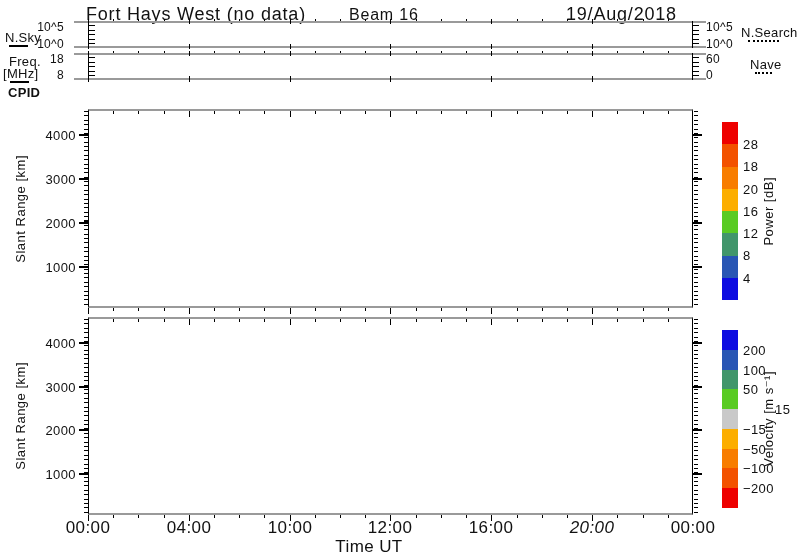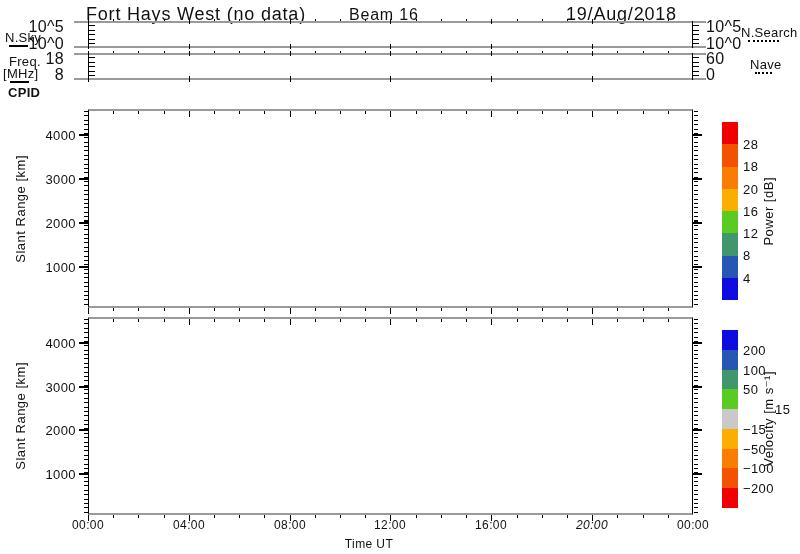--- a/index.html
+++ b/index.html
@@ -15,22 +15,22 @@
     border-left:1px solid #000;border-right:1px solid #000;
   }
   
   .xmin{position:absolute;background:repeating-linear-gradient(to right,#000 0 1px,transparent 1px 25.208px);}
   .xmaj{position:absolute;background:repeating-linear-gradient(to right,#000 0 1px,transparent 1px 100.833px);}
   .ymin{position:absolute;background:repeating-linear-gradient(to bottom,#000 0 1px,transparent 1px 4.38px);}
   .logt{position:absolute;background:repeating-linear-gradient(to bottom,#000 0 1px,transparent 1px 4.6px);}
   .ymaj{position:absolute;height:2px;background:#000;}
   
   .ticklab{position:absolute;font-size:13px;letter-spacing:.4px;transform:translateY(-50%);white-space:nowrap;}
-  .xlab{position:absolute;font-size:12px;letter-spacing:.4px;transform:translateX(-50%);white-space:nowrap;}
-  .small-lab{position:absolute;font-size:16px;letter-spacing:.3px;transform:translateY(-50%);white-space:nowrap;}
+  .xlab{position:absolute;font-size:17px;letter-spacing:.4px;transform:translateX(-50%);white-space:nowrap;}
+  .small-lab{position:absolute;font-size:12px;letter-spacing:.3px;transform:translateY(-50%);white-space:nowrap;}
   .legend{position:absolute;font-size:13px;letter-spacing:.3px;white-space:nowrap;}
   .solid-key{position:absolute;height:2px;background:#000;}
   .dot-key{position:absolute;border-bottom:2px dotted #000;}
   .vwrap{position:absolute;display:flex;align-items:center;justify-content:center;}
   .vtext{writing-mode:vertical-rl;transform:rotate(180deg);font-size:13px;letter-spacing:.5px;white-space:nowrap;}
   .title{position:absolute;font-size:18px;letter-spacing:.8px;white-space:nowrap;}
   .cbar{position:absolute;display:flex;flex-direction:column;}
   .cbar div{flex:1 1 auto;}
 </style>
 </head>
@@ -172,20 +172,20 @@
   <div class="ticklab" style="left:743px;top:429px;">−15</div>
   <div class="ticklab" style="left:743px;top:449px;">−50</div>
   <div class="ticklab" style="left:743px;top:468px;">−100</div>
   <div class="ticklab" style="left:743px;top:488px;">−200</div>
   <div class="vwrap" style="left:757px;top:330px;width:22px;height:178px;">
     <span class="vtext">Velocity [m s⁻¹]</span>
   </div>
 
   <div class="xlab" style="left:88px;top:518px;">00:00</div>
   <div class="xlab" style="left:189px;top:518px;">04:00</div>
-  <div class="xlab" style="left:290px;top:518px;">08:00</div>
+  <div class="xlab" style="left:290px;top:518px;">10:00</div>
   <div class="xlab" style="left:390px;top:518px;">12:00</div>
   <div class="xlab" style="left:491px;top:518px;">16:00</div>
   <div class="xlab" style="left:592px;top:518px;font-style:italic;">20:00</div>
   <div class="xlab" style="left:693px;top:518px;">00:00</div>
   <div class="xlab" style="left:369px;top:537px;">Time UT</div>
 
 </div>
 
 </body></html>

